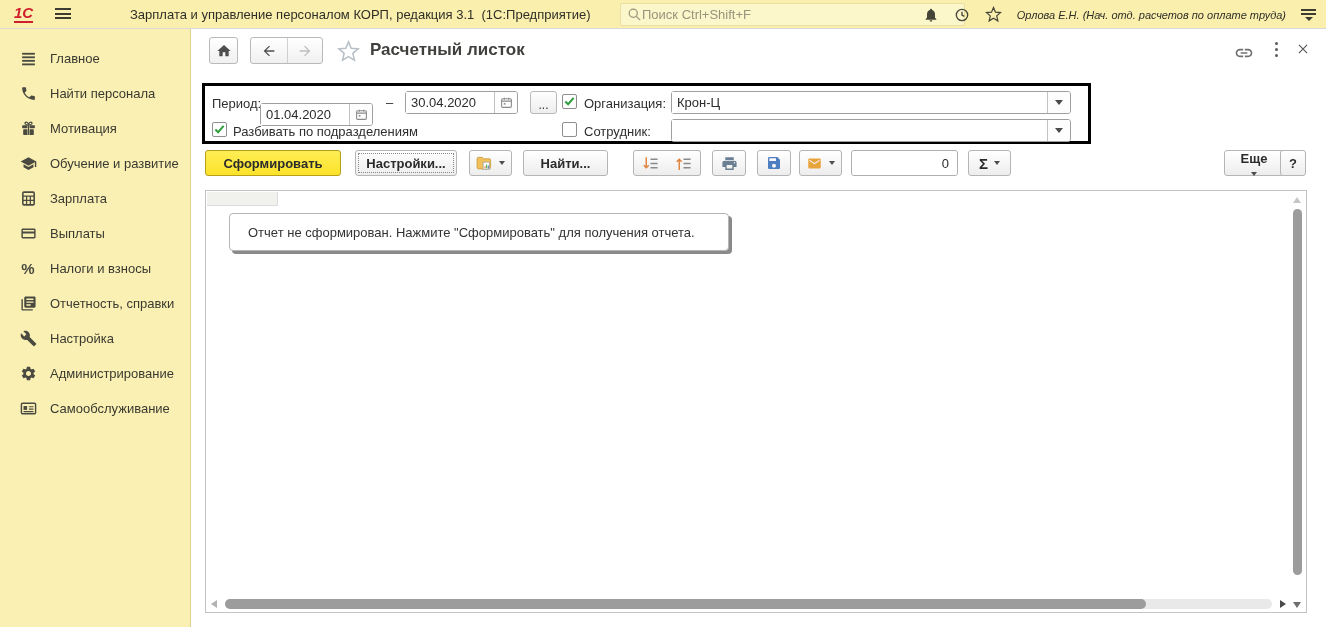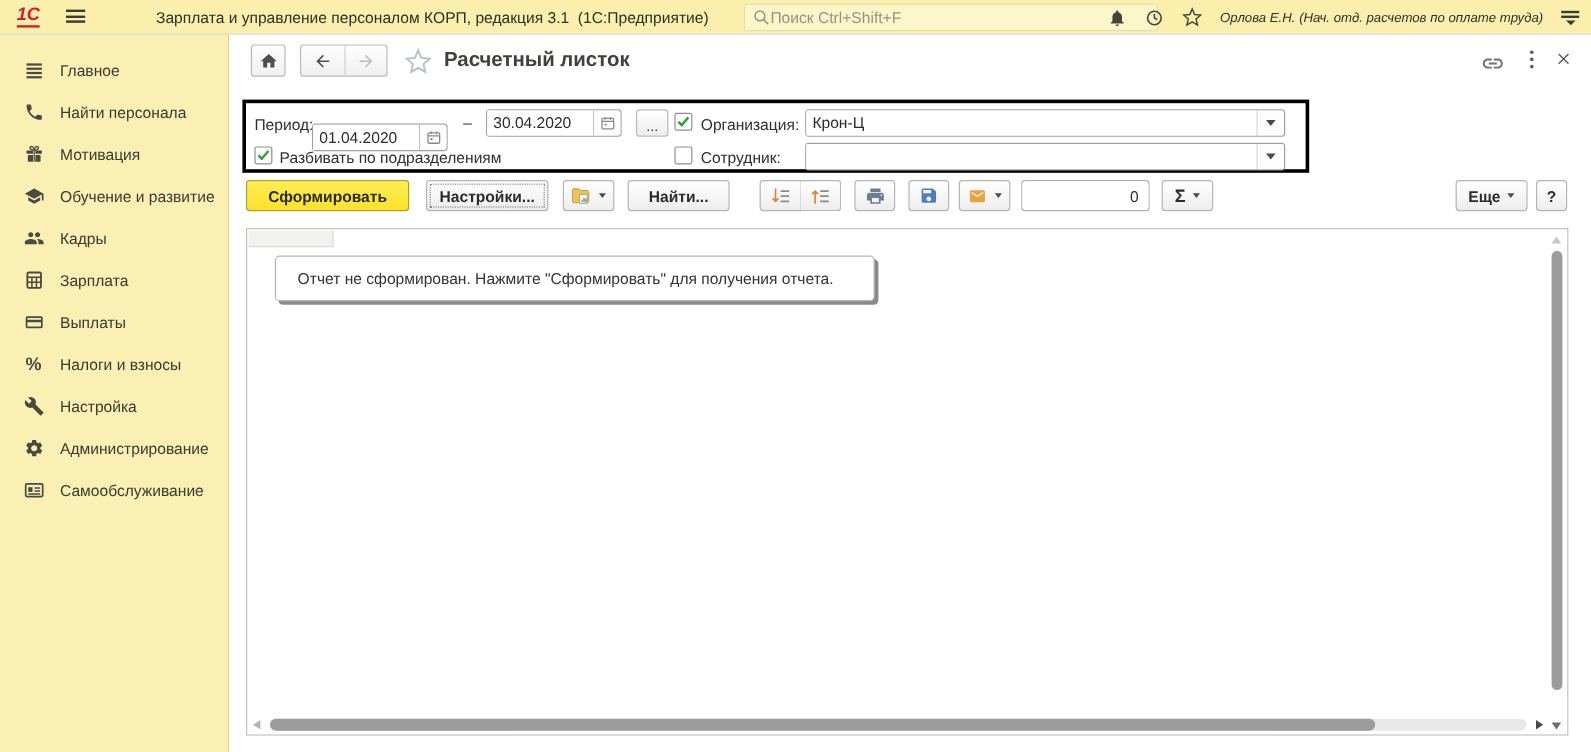--- a/index.html
+++ b/index.html
@@ -87,21 +87,21 @@
   #btn-collapse { left:442px; width:35px; border-radius:3px 0 0 3px; }
   #btn-expand { left:476px; width:34px; border-radius:0 3px 3px 0; border-left:none; }
   #btn-print { left:521px; width:34px; }
   #btn-save { left:566px; width:34px; }
   #btn-email { left:608px; width:43px; }
   #counter-field { position:absolute; left:660px; top:121px; width:107px; height:26px;
                    border:1px solid #aeaeae; border-radius:3px; }
   #counter-field input { width:100%; height:100%; border:none; outline:none; text-align:right;
                          padding:0 8px; font-size:13px; color:#2b2b2b; font-family:inherit; border-radius:3px; }
   #btn-sigma { left:777px; width:43px; font-size:15px; }
-  #btn-more { left:auto; right:53px; width:60px; }
+  #btn-more { left:auto; right:42px; width:60px;flex-direction:column; }
   #btn-help { left:auto; right:20px; width:26px; font-weight:bold; }
   .dd { width:0; height:0; border-left:3.5px solid transparent; border-right:3.5px solid transparent;
         border-top:4px solid #4e4e4e; }
 
   
   #report { position:absolute; left:14px; top:161px; width:1102px; height:423px;
             border:1px solid #c3c3c3; background:#fff; }
   #corner-cell { position:absolute; left:1px; top:1px; width:71px; height:14px;
                  background:#f1f1ee; border-right:1px solid #dcdcdc; border-bottom:1px solid #dcdcdc; }
   #msg-box { position:absolute; left:23px; top:22px; width:500px; height:38px;
@@ -217,48 +217,48 @@
     <div class="side-item">
       <span class="ic">
           <svg width="17" height="17" viewBox="0 0 24 24" fill="#4a4a40">
             <path d="M5 13.18v4L12 21l7-3.82v-4L12 17l-7-3.82zM12 3L1 9l11 6 9-4.91V17h2V9L12 3z"></path>
           </svg>
         </span>
       <span class="lbl">Обучение и развитие</span>
     </div>
     <div class="side-item">
       <span class="ic">
-          <svg width="17" height="17" viewBox="0 0 24 24" fill="#4a4a40">
-            <path d="M16 11c1.66 0 2.99-1.34 2.99-3S17.66 5 16 5c-1.66 0-3 1.34-3 3s1.34 3 3 3zm-8 0c1.66 0 2.99-1.34 2.99-3S9.66 5 8 5C6.34 5 5 6.34 5 8s1.34 3 3 3zm0 2c-2.33 0-7 1.17-7 3.5V19h14v-2.5c0-2.33-4.67-3.5-7-3.5zm8 0c-.29 0-.62.02-.97.05 1.16.84 1.97 1.97 1.97 3.45V19h6v-2.5c0-2.33-4.67-3.5-7-3.5z"></path>
-          </svg>
-        </span>
-      <span class="lbl">Кадры</span>
-    </div>
-    <div class="side-item">
-      <span class="ic">
           <svg width="17" height="17" viewBox="0 0 24 24">
             <rect x="4" y="3" width="16" height="18" rx="1.5" fill="none" stroke="#4a4a40" stroke-width="2.2"></rect>
             <path d="M4 8.5h16M9.3 8.5V21M14.6 8.5V21M4 14.5h16" stroke="#4a4a40" stroke-width="1.8"></path>
           </svg>
         </span>
       <span class="lbl">Зарплата</span>
     </div>
     <div class="side-item">
       <span class="ic">
           <svg width="17" height="17" viewBox="0 0 24 24" fill="#4a4a40">
             <path d="M20 5H4c-1.11 0-1.99.89-1.99 2L2 17c0 1.11.89 2 2 2h16c1.11 0 2-.89 2-2V7c0-1.11-.89-2-2-2zm0 12H4v-5h16v5zm0-8H4V7h16v2z"></path>
           </svg>
         </span>
       <span class="lbl">Выплаты</span>
     </div>
     <div class="side-item">
       <span class="ic">
           <span class="pct">%</span>
         </span>
       <span class="lbl">Налоги и взносы</span>
+    </div>
+    <div class="side-item">
+      <span class="ic">
+          <svg width="17" height="17" viewBox="0 0 24 24" fill="#4a4a40">
+            <path d="M4 6H2v14c0 1.1.9 2 2 2h14v-2H4V6zm16-4H8c-1.1 0-2 .9-2 2v12c0 1.1.9 2 2 2h12c1.1 0 2-.9 2-2V4c0-1.1-.9-2-2-2zm-1 9H9V9h10v2zm-4 4H9v-2h6v2zm4-8H9V5h10v2z"></path>
+          </svg>
+        </span>
+      <span class="lbl">Отчетность, справки</span>
     </div>
     <div class="side-item">
       <span class="ic">
           <svg width="17" height="17" viewBox="0 0 24 24" fill="#4a4a40">
             <path d="M22.7 19l-9.1-9.1c.9-2.3.4-5-1.5-6.9-2-2-5-2.4-7.4-1.3L9 6 6 9 1.6 4.7C.4 7.1.9 10.1 2.9 12.1c1.9 1.9 4.6 2.4 6.9 1.5l9.1 9.1c.4.4 1 .4 1.4 0l2.3-2.3c.5-.4.5-1.1.1-1.4z"></path>
           </svg>
         </span>
       <span class="lbl">Настройка</span>
     </div>
     <div class="side-item">

